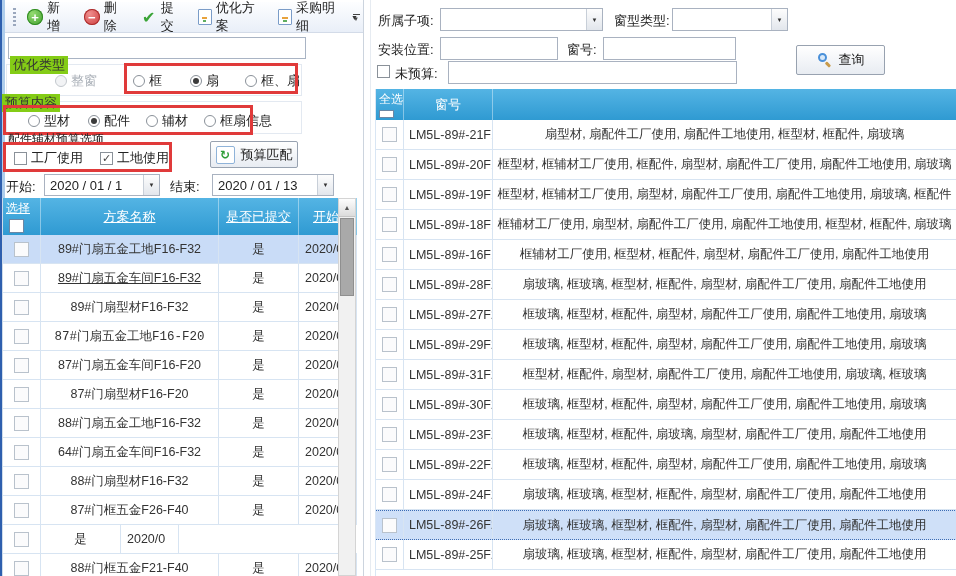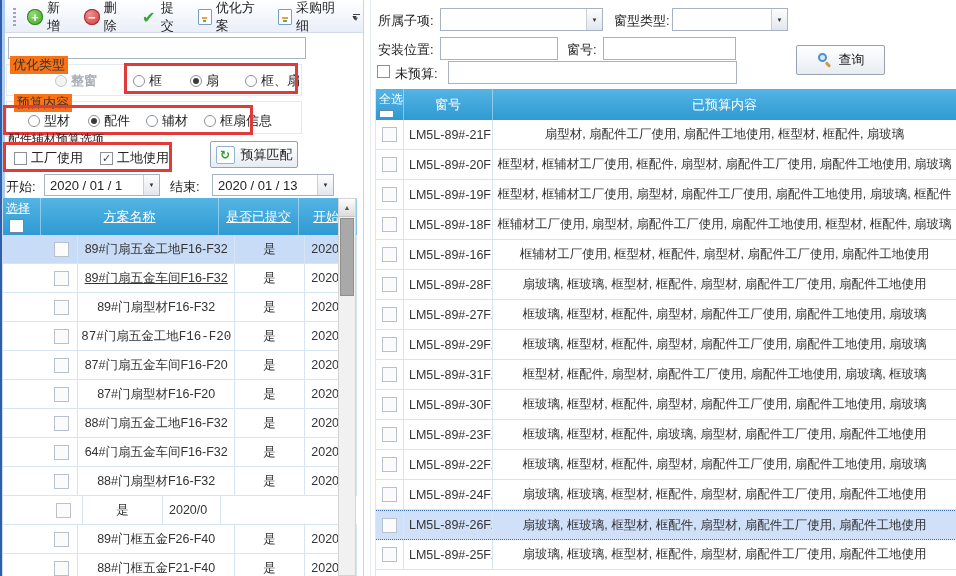--- a/index.html
+++ b/index.html
@@ -31,29 +31,29 @@
   .ic-report i.b3{background:#5fae5f;width:45%;}
   .dd-arrow{font-size:7px;color:#333;margin-left:1px;}
   .overflow-btn{left:349px;top:8px;width:14px;height:19px;display:flex;flex-direction:column;
     align-items:center;justify-content:center;color:#444;font-size:6px;line-height:5px;}
   .overflow-btn b{display:block;width:7px;height:1px;background:#444;margin-bottom:2px;}
 
   
   .search-input{left:8px;top:37px;width:298px;height:22px;border:1px solid #a9b4c4;
     box-sizing:border-box;font:13px "Liberation Sans","DejaVu Sans",sans-serif;padding:0 4px;}
   .groupbox{border:1px solid #e3e9f1;box-sizing:border-box;}
-  .gb-label{background:#f97316;padding:0 3px;color:#333;font-size:13px;}
+  .gb-label{background:#84cc16;padding:0 3px;color:#333;font-size:13px;}
   .optwrap{position:absolute;display:flex;align-items:center;gap:4px;white-space:nowrap;}
   .radio{width:12px;height:12px;border:1px solid #8a9199;border-radius:50%;background:#fff;
     position:relative;box-sizing:border-box;flex:0 0 auto;}
   .radio.on::after{content:"";position:absolute;left:2px;top:2px;width:6px;height:6px;
     border-radius:50%;background:#3b3b3b;}
   .radio.disabled{border-color:#c3c8cd;background:#f2f3f5;}
   .olabel{font-size:13px;}
-  .olabel.disabled{color:#a8aeb6;font-weight:bold;}
+  .olabel.disabled{color:#a8aeb6;}
   .cbx{width:13px;height:13px;border:1px solid #8a9199;background:#fff;box-sizing:border-box;
     display:inline-flex;align-items:center;justify-content:center;font-size:11px;color:#444;flex:0 0 auto;}
   .hlbox{border:3px solid #e03a3a;box-sizing:border-box;pointer-events:none;}
   .btn3d{border:1px solid #98a2b0;background:linear-gradient(#ffffff,#e8ecf2);
     display:flex;align-items:center;justify-content:center;gap:6px;box-sizing:border-box;border-radius:2px;}
   .ic-match{width:17px;height:16px;border:1px solid #8fb3d9;background:#fff;color:#2e9e38;
     font-size:12px;font-weight:bold;display:flex;align-items:center;justify-content:center;border-radius:2px;}
   .combo{border:1px solid #a9b2c0;background:#fff;display:flex;align-items:center;
     box-sizing:border-box;justify-content:space-between;}
   .combo .val{padding:0 5px;white-space:nowrap;overflow:hidden;}
@@ -71,21 +71,21 @@
   .trow{display:flex;background:#fff;border-bottom:1px solid #d7e4f2;box-sizing:border-box;}
   .trow.selected{background:#c9dcf7;}
   .trow.selected-dotted{background:#cfe0f8;border-top:1px dotted #3c6cb4;border-bottom:1px dotted #3c6cb4;}
   .tc{box-sizing:border-box;border-right:1px solid #d7e4f2;display:flex;align-items:center;
     overflow:hidden;white-space:nowrap;font-size:12.5px;color:#333;}
   .tc.center{justify-content:center;}
   .rowcb{width:13px;height:13px;border:1px solid #b9c2cc;background:#fbfbfc;margin:0 auto;}
 
   .plan-table{left:2px;top:198px;width:354px;height:378px;overflow:hidden;border-left:1px solid #cfdcea;}
   .plan-head{height:37px;text-decoration:underline;}
-  .plan-row{height:29px;padding-left:42px;}
+  .plan-row{height:29px;}
   .budget-table{left:375px;top:89px;width:581px;height:487px;overflow:hidden;
     border-left:1px solid #d9e6f4;border-right:1px solid #d9e6f4;}
   .budget-head{height:31px;}
   .budget-row{height:30px;}
 
   
   .vscroll{left:338px;top:198px;width:18px;height:378px;background:#f1f1f1;border:1px solid #d4d4d4;
     box-sizing:border-box;}
   .sb-up{height:17px;background:linear-gradient(#fdfdfd,#dcdcdc);border-bottom:1px solid #c6c6c6;
     display:flex;align-items:center;justify-content:center;font-size:7px;color:#555;}
@@ -169,21 +169,21 @@
         <span class="olabel">扇</span>
       </div>
       <div class="optwrap abs" style="left: 245px; top: 72px;">
         <span class="radio"></span>
         <span class="olabel">框、扇</span>
       </div>
     </div>
   <div class="abs hlbox" style="left:124px;top:63px;width:174px;height:31px;"></div>
 
   <div class="abs groupbox" style="left:6px;top:101px;width:296px;height:33px;"></div>
-  <span class="abs gb-label" style="left:14px;top:94px;">预算内容</span>
+  <span class="abs gb-label" style="left:2px;top:94px;">预算内容</span>
   <div id="budgetOptions">
       <div class="optwrap abs" style="left: 28px; top: 112px;">
         <span class="radio"></span>
         <span class="olabel">型材</span>
       </div>
       <div class="optwrap abs" style="left: 88px; top: 112px;">
         <span class="radio on"></span>
         <span class="olabel">配件</span>
       </div>
       <div class="optwrap abs" style="left: 146px; top: 112px;">
@@ -306,28 +306,28 @@
             <span class="rowcb"></span>
           </div>
           <div class="tc center" style="width: 178px;">88#门扇型材F16-F32</div>
           <div class="tc center" style="width: 80px;">是</div>
           <div class="tc" style="width: 58px; padding-left: 6px;">2020/0</div>
         </div>
         <div class="trow plan-row">
           <div class="tc center" style="width: 38px;">
             <span class="rowcb"></span>
           </div>
-          <div class="tc center" style="width: 80px;">是</div>
-          <div class="tc" style="width: 58px; padding-left: 6px;">2020/0</div>
-        </div>
-        <div class="trow plan-row">
-          <div class="tc center" style="width: 38px;">
-            <span class="rowcb"></span>
-          </div>
-          <div class="tc center" style="width: 178px;">89#门框五金F26-F40</div>
+          <div class="tc center" style="width: 178px;">87#门框五金F26-F40</div>
+          <div class="tc center" style="width: 80px;">是</div>
+          <div class="tc" style="width: 58px; padding-left: 6px;">2020/0</div>
+        </div>
+        <div class="trow plan-row">
+          <div class="tc center" style="width: 38px;">
+            <span class="rowcb"></span>
+          </div>
           <div class="tc center" style="width: 80px;">是</div>
           <div class="tc" style="width: 58px; padding-left: 6px;">2020/0</div>
         </div>
         <div class="trow plan-row">
           <div class="tc center" style="width: 38px;">
             <span class="rowcb"></span>
           </div>
           <div class="tc center" style="width: 178px;">88#门框五金F21-F40</div>
           <div class="tc center" style="width: 80px;">是</div>
           <div class="tc" style="width: 58px; padding-left: 6px;">2020/0</div>
@@ -367,21 +367,20 @@
     <span>查询</span>
   </div>
 
   <div class="abs budget-table">
     <div class="thead budget-head">
       <div class="hc sel" style="width:28px;">
         <span style="font-size:12px;">全选</span>
         <span class="hcb" style="margin-left:0;"></span>
       </div>
       <div class="hc" style="width:89px;">窗号</div>
-      <div class="hc" style="flex:1;">已预算内容</div>
     </div>
     <div id="budgetRows">
         <div class="trow budget-row">
           <div class="tc center" style="width: 28px;">
             <span class="rowcb"></span>
           </div>
           <div class="tc" style="width: 89px; padding-left: 5px;">LM5L-89#-21F19</div>
           <div class="tc center" style="flex: 1 1 0%;">扇型材, 扇配件工厂使用, 扇配件工地使用, 框型材, 框配件, 扇玻璃</div>
         </div>
         <div class="trow budget-row">

